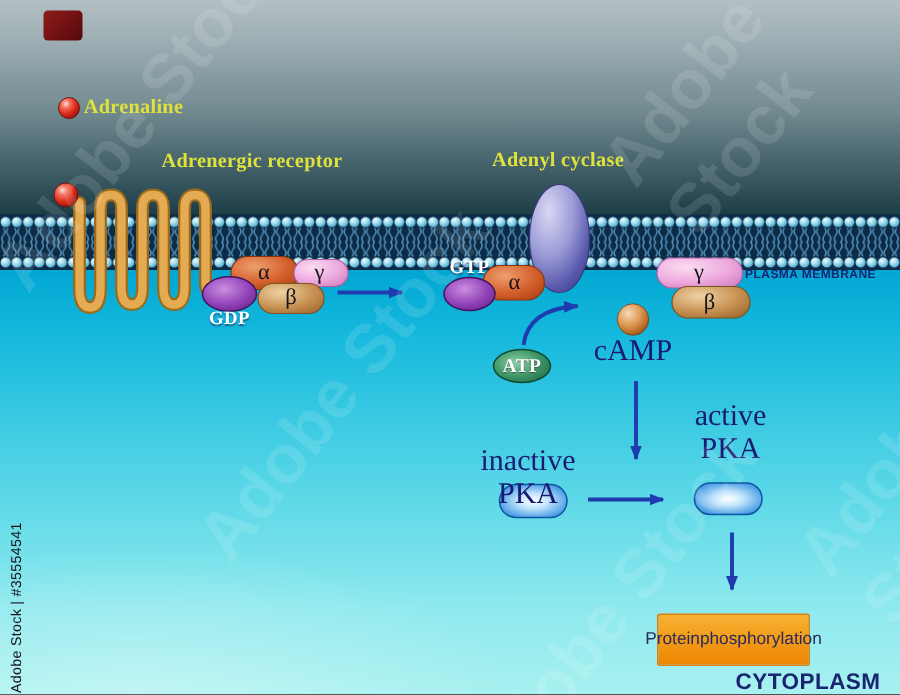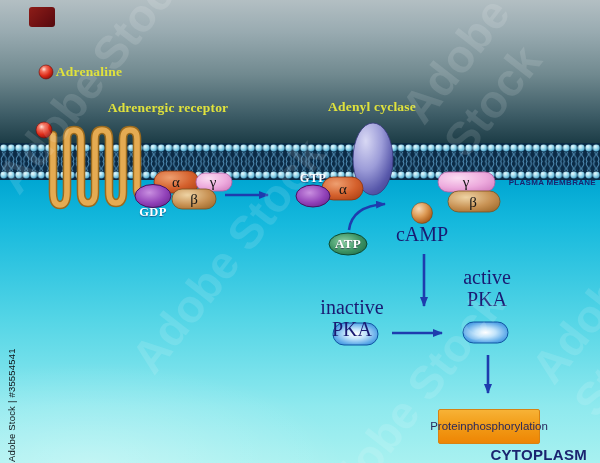--- a/index.html
+++ b/index.html
@@ -198,21 +198,21 @@
   <div class="lbl navy pka-label" style="left:487px;top:288px;">
     <div>active</div>
     <div>PKA</div>
   </div>
 
   <div class="protein-box">
     <div>Protein</div>
     <div>phosphorylation</div>
   </div>
 
-  <div class="zone" style="right:4px;top:178px;font-size:8px;">PLASMA MEMBRANE</div>
+  <div class="zone" style="right:16px;top:178px;font-size:8px;">PLASMA MEMBRANE</div>
   <div class="zone" style="right:13px;top:446px;font-size:15px;">CYTOPLASM</div>
 
   <div class="corner-badge"></div>
   <div class="wm-side">Adobe Stock | #35554541</div>
   <div class="wm-diag" style="left:-15px;top:170px;transform:rotate(-52deg);">Adobe Stock</div>
   <div class="wm-diag" style="left:120px;top:350px;transform:rotate(-52deg);">Adobe Stock</div>
   <div class="wm-diag" style="left:390px;top:100px;transform:rotate(-52deg);">Adobe Stock</div>
   <div class="wm-diag" style="left:300px;top:500px;transform:rotate(-52deg);">Adobe Stock</div>
   <div class="wm-diag" style="left:520px;top:360px;transform:rotate(-52deg);">Adobe Stock</div>
 

